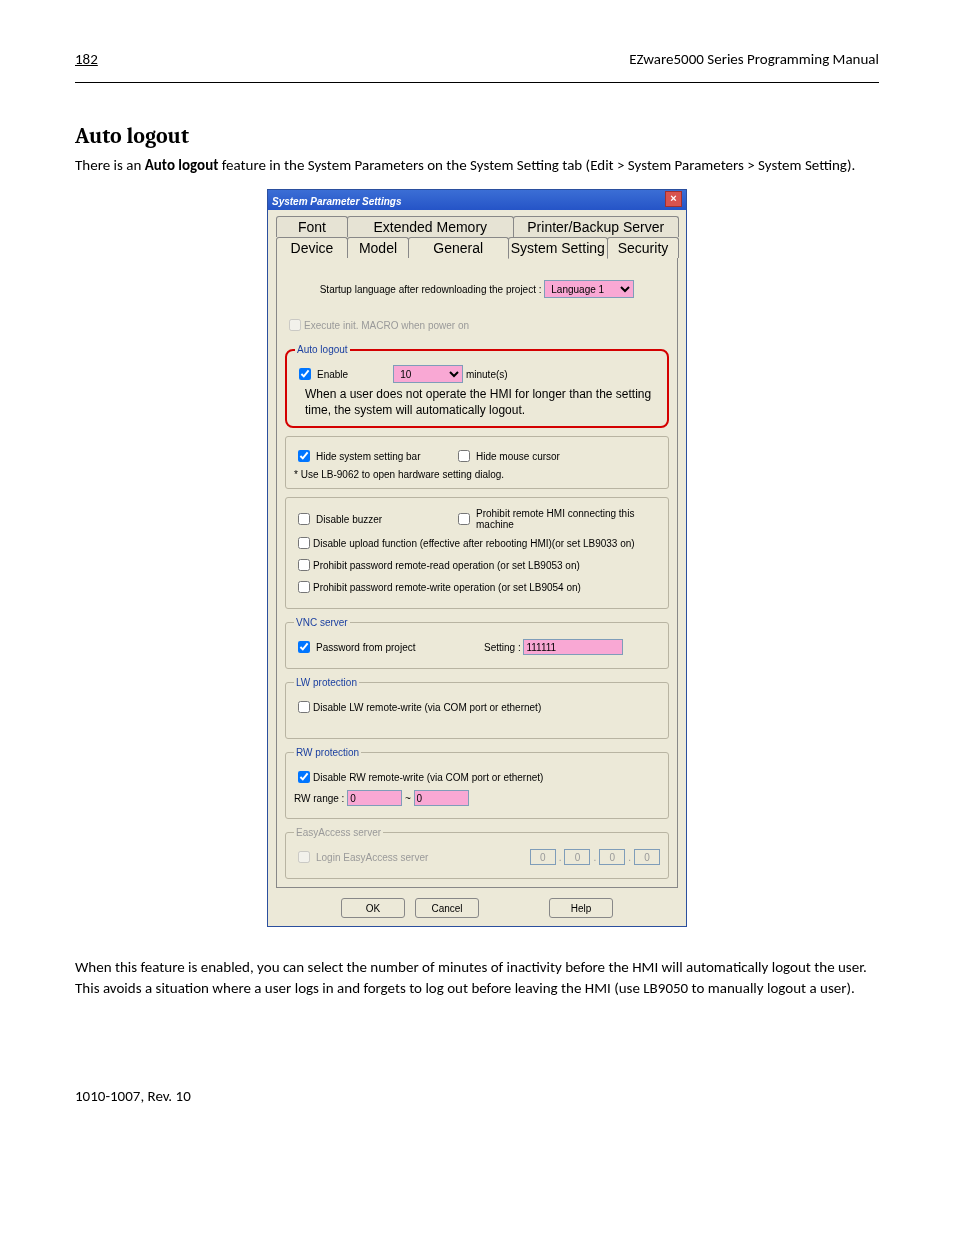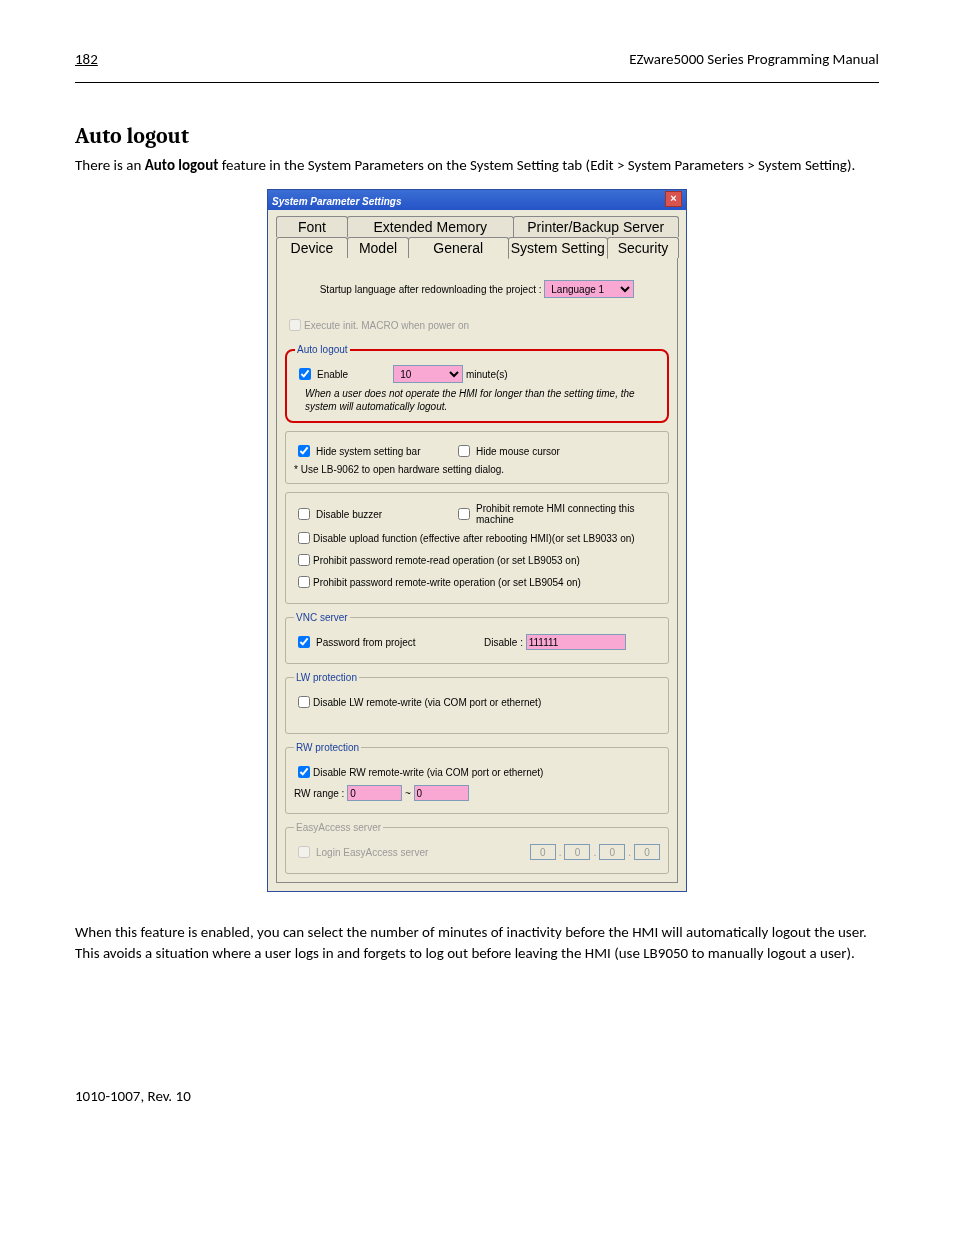--- a/index.html
+++ b/index.html
@@ -130,21 +130,21 @@
   fieldset legend {
     color: #1a3fa0;
     font-size: 10px;
     padding: 0 2px;
   }
   fieldset.highlight {
     border: 2px solid #d40000;
     border-radius: 8px;
     margin-top: 10px;
   }
-  .note { font-size: 10px; line-height: 1.3; margin-top: 4px; padding-left: 10px; font-style: italic; }
+  .note { font-size: 12px; line-height: 1.3; margin-top: 4px; padding-left: 10px; }
   .chk { width: 12px; height: 12px; vertical-align: middle; }
 
   .disabled, .disabled * { color: #9a9a9a !important; }
   .disabled input[type=text] { background: #ece9d8; }
 
   .btnbar { text-align: center; margin-top: 10px; display:flex; justify-content:center; gap:10px;}
   button.dlgbtn {
     font-family: Tahoma, Arial, sans-serif;
     font-size: 10px;
     width: 64px;
@@ -266,21 +266,21 @@
             </label>
           </fieldset>
 
           <fieldset>
             <legend>VNC server</legend>
             <div class="row">
               <label style="flex:0 0 190px;">
                 <input type="checkbox" class="chk" checked="" style="">
                 <span>Password from project</span>
               </label>
-              <span>Disable :</span>&nbsp;
+              <span>Setting :</span>&nbsp;
               <input type="text" style="width: 100px;" value="111111">
             </div>
           </fieldset>
 
           <fieldset>
             <legend>LW protection</legend>
             <label class="row">
               <input type="checkbox" class="chk" style="">
               <span>Disable LW remote-write (via COM port or ethernet)</span>
             </label>
@@ -310,20 +310,25 @@
               </label>
               <span class="ip">
                 <input type="text" disabled="" value="0" style=""><span class="dot">.</span><input type="text" disabled="" value="0" style=""><span class="dot">.</span><input type="text" disabled="" value="0" style=""><span class="dot">.</span><input type="text" disabled="" value="0" style="">
               </span>
             </div>
           </fieldset>
 
         </div>
       </div>
 
+      <div class="btnbar">
+        <button class="dlgbtn">OK</button>
+        <button class="dlgbtn">Cancel</button>
+        <button class="dlgbtn help">Help</button>
+      </div>
 
     </div>
   </div>
 
   <p class="bodytext">When this feature is enabled, you can select the number of minutes of inactivity before the HMI will automatically logout the user. This avoids a situation where a user logs in and forgets to log out before leaving the HMI (use LB9050 to manually logout a user).</p>
 
   <div class="footer">1010-1007, Rev. 10</div>
 </div>
 
 </body></html>

